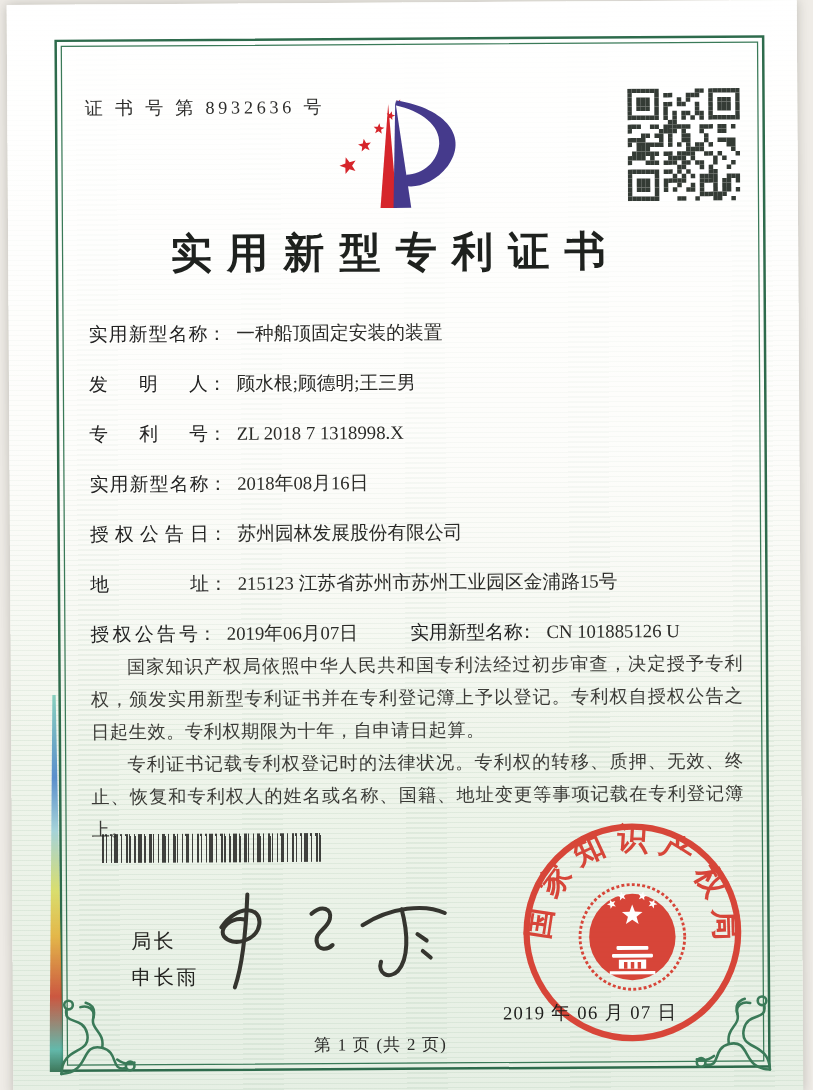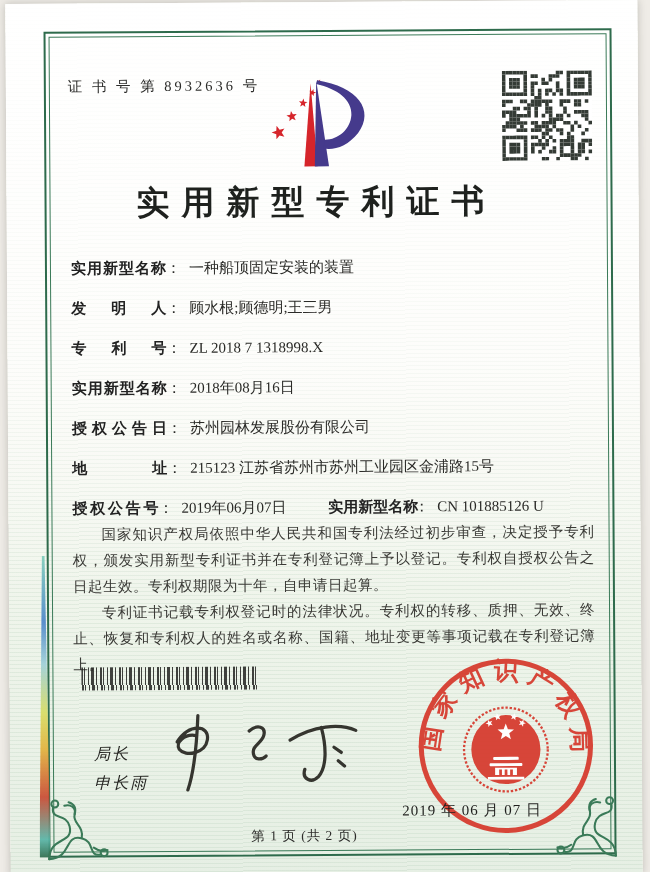--- a/index.html
+++ b/index.html
@@ -33,42 +33,42 @@
     font-size:14.5px;letter-spacing:3px;color:#2c2c2a;
   }
   .logo{position:absolute;left:255px;top:66px;width:124px;height:104px;}
   .qr{position:absolute;left:496px;top:70px;width:90px;height:90px;}
   .title{
     position:absolute;left:0;right:12px;top:178px;text-align:center;
     font-size:33px;font-weight:600;letter-spacing:12px;color:#1e211e;
   }
   .fields{position:absolute;left:64px;top:254px;width:528px;font-size:15px;color:#2b2b28;}
   .f-row{line-height:23px;margin-bottom:17px;white-space:nowrap;}
-  .f-label{display:inline-block;width:95px;text-align:justify;text-align-last:justify;font-weight:700;color:#222;vertical-align:top;}
+  .f-label{display:inline-block;width:95px;text-align:justify;text-align-last:justify;font-weight:400;color:#222;vertical-align:top;}
   .f-colon{margin-right:8px;}
   .f-pair{display:inline-block;}
   .f-pair.right{margin-left:38px;}
   .f-pair .f-label{width:86px;}
   .paras{
     position:absolute;left:64px;top:518px;width:522px;
     font-size:14.5px;line-height:26px;color:#3a3a36;text-align:justify;letter-spacing:.5px;
   }
   .paras p{margin:0;text-indent:2em;}
   .barcode{
     position:absolute;left:72px;top:664px;width:176px;height:23px;
     background:repeating-linear-gradient(90deg,
       #21211f 0 2px,transparent 2px 3px,
       #21211f 3px 4px,transparent 4px 7px,
       #21211f 7px 8px,transparent 8px 10px,
       #21211f 10px 13px,transparent 13px 15px,
       #21211f 15px 16px,transparent 16px 19px);
     opacity:.85;
   }
-  .director{position:absolute;left:84px;top:736px;font-size:16px;color:#242421;
-    font-family:"Liberation Sans","DejaVu Sans",sans-serif;font-style:italic;}
+  .director{position:absolute;left:95px;top:736px;font-size:16px;color:#242421;
+    font-family:"Liberation Sans","DejaVu Sans",sans-serif;}
   .director div{line-height:29px;letter-spacing:2px;}
   .sig{position:absolute;left:138px;top:704px;width:230px;height:92px;}
   .seal{position:absolute;left:405px;top:654px;width:182px;height:182px;}
   .seal-date{
     position:absolute;left:392px;top:800px;width:170px;
     font-size:15px;letter-spacing:1px;color:#1f1f1d;
   }
   .footer{
     position:absolute;left:0;right:44px;top:825px;text-align:center;
     font-size:13.5px;color:#2c2c2a;letter-spacing:1px;

